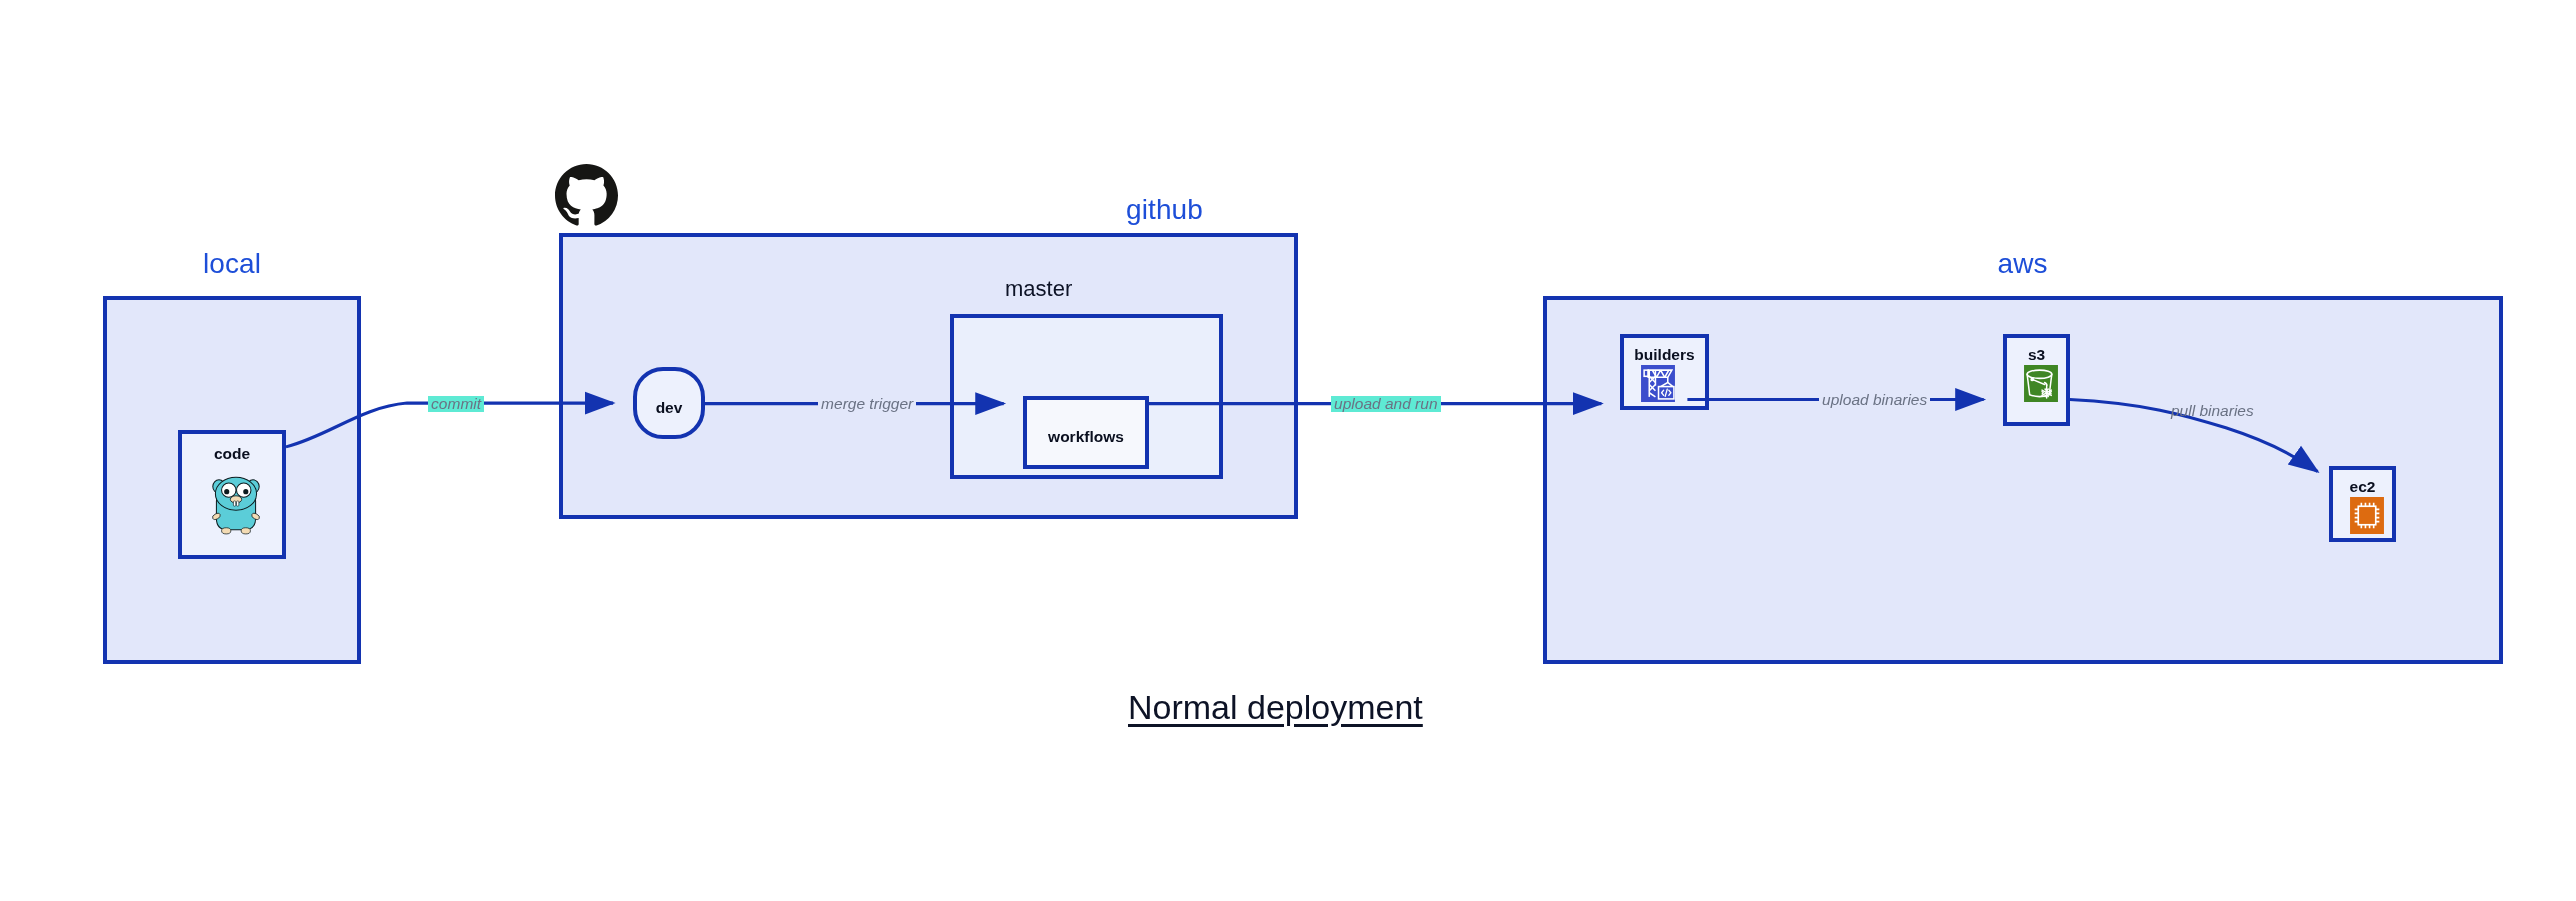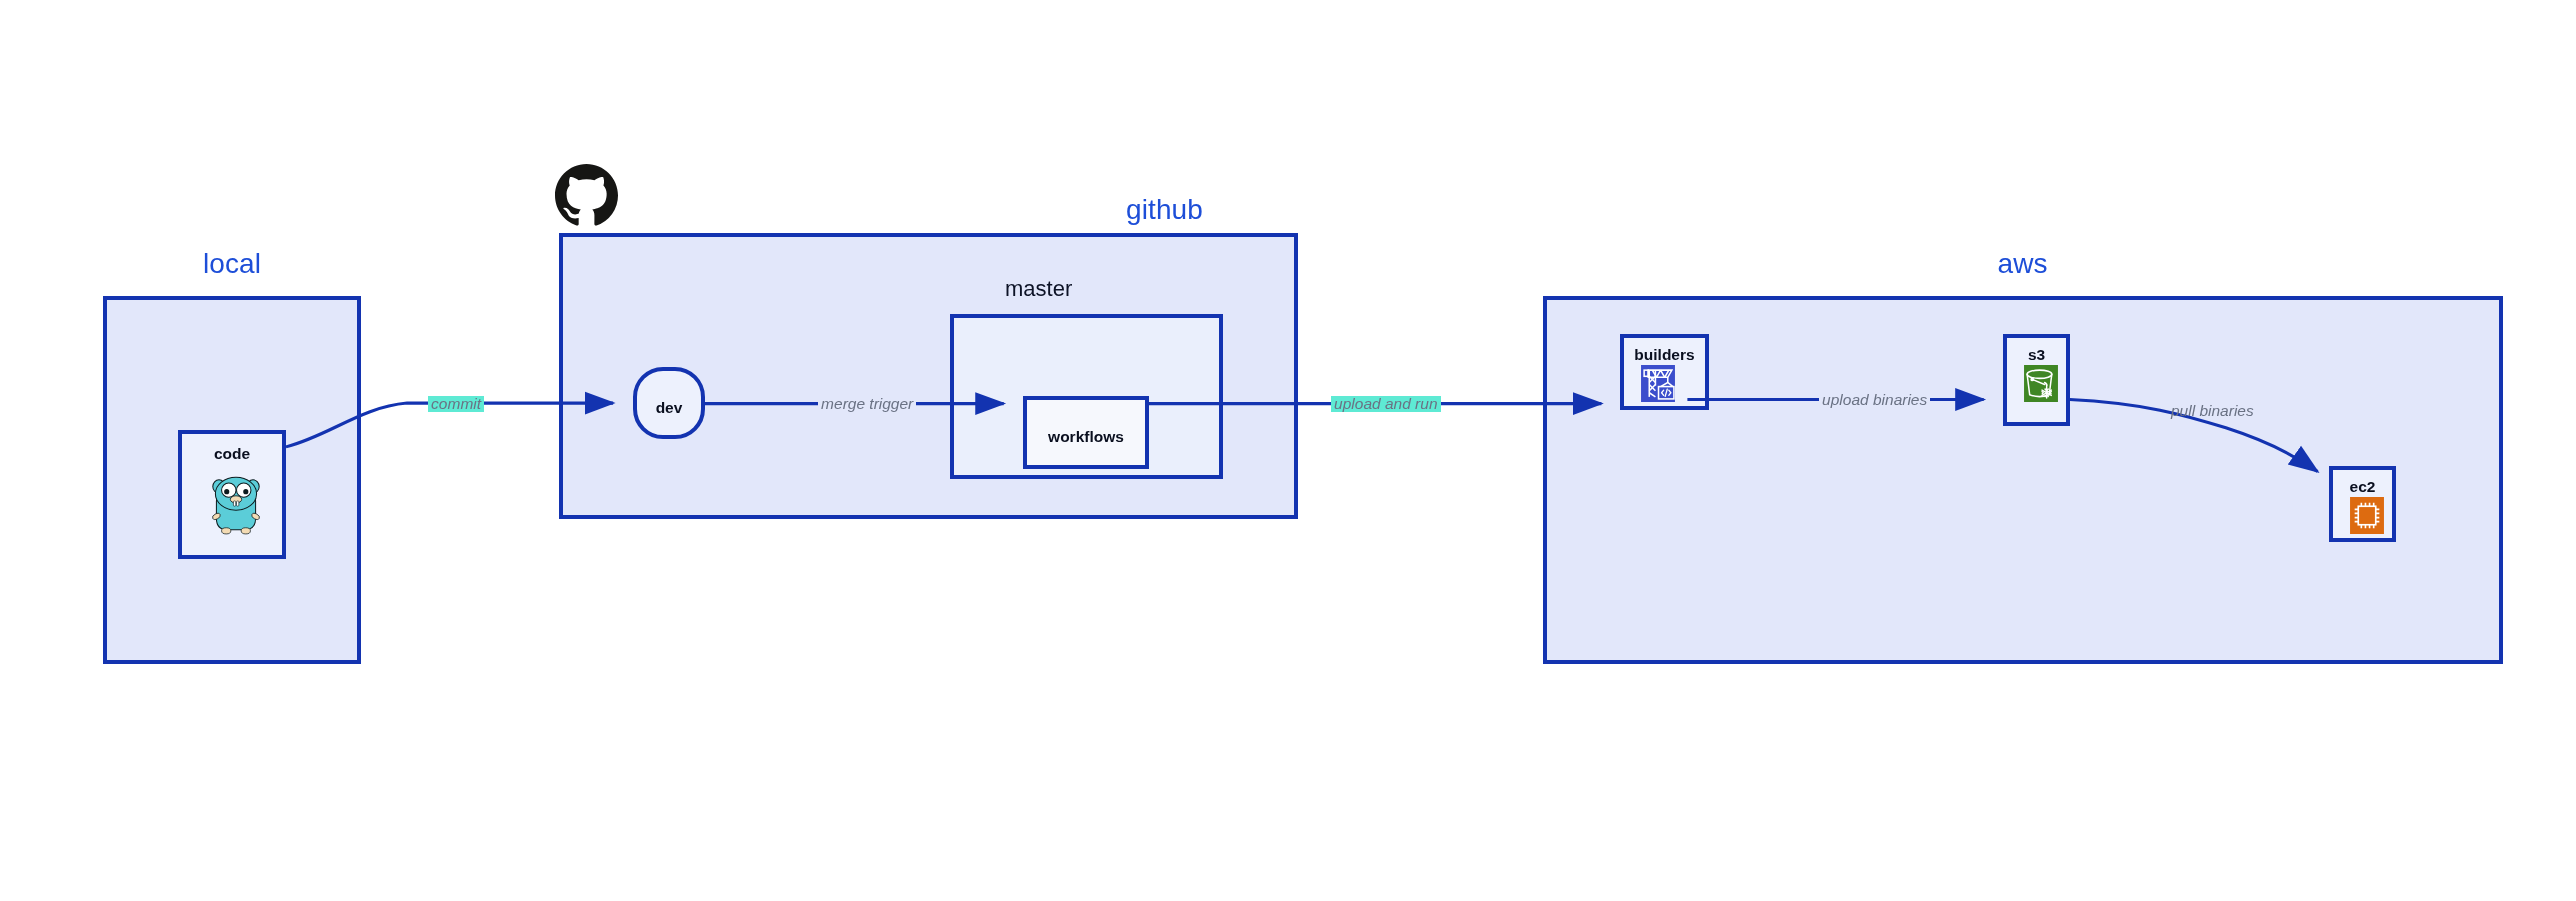--- a/index.html
+++ b/index.html
@@ -260,15 +260,16 @@
   <div class="edge-label on-white" style="left:428px; top:396px;">commit</div>
 
   <div class="edge-label on-group" style="left:818px; top:396px;">merge trigger</div>
 
   <div class="edge-label on-white" style="left:1331px; top:396px;">upload and run</div>
 
   <div class="edge-label on-group" style="left:1819px; top:392px;">upload binaries</div>
 
   <div class="edge-label" style="left:2171px; top:403px;">pull binaries</div>
 
+  <div id="caption" style="left:1128px; top:690px;">Normal deployment</div>
 
 </div>
 
 
 </body></html>

